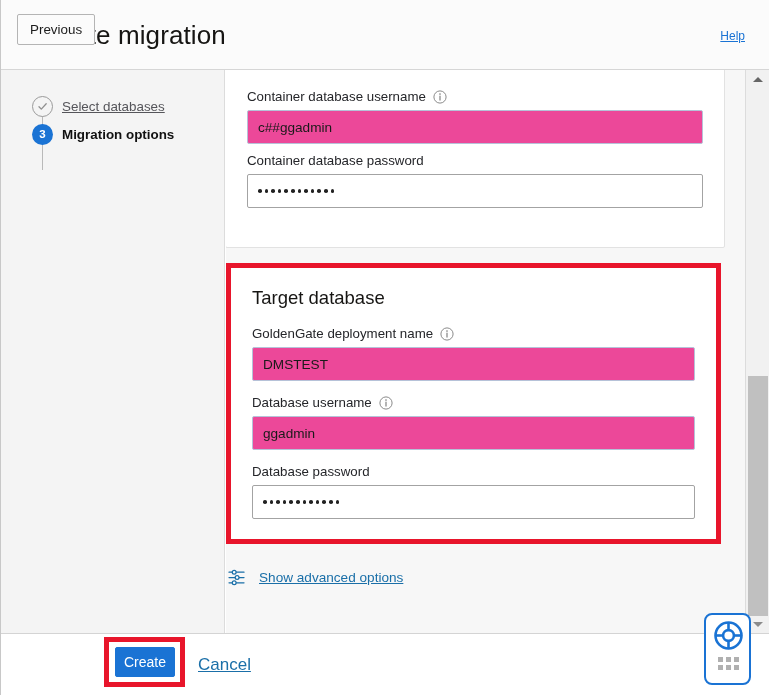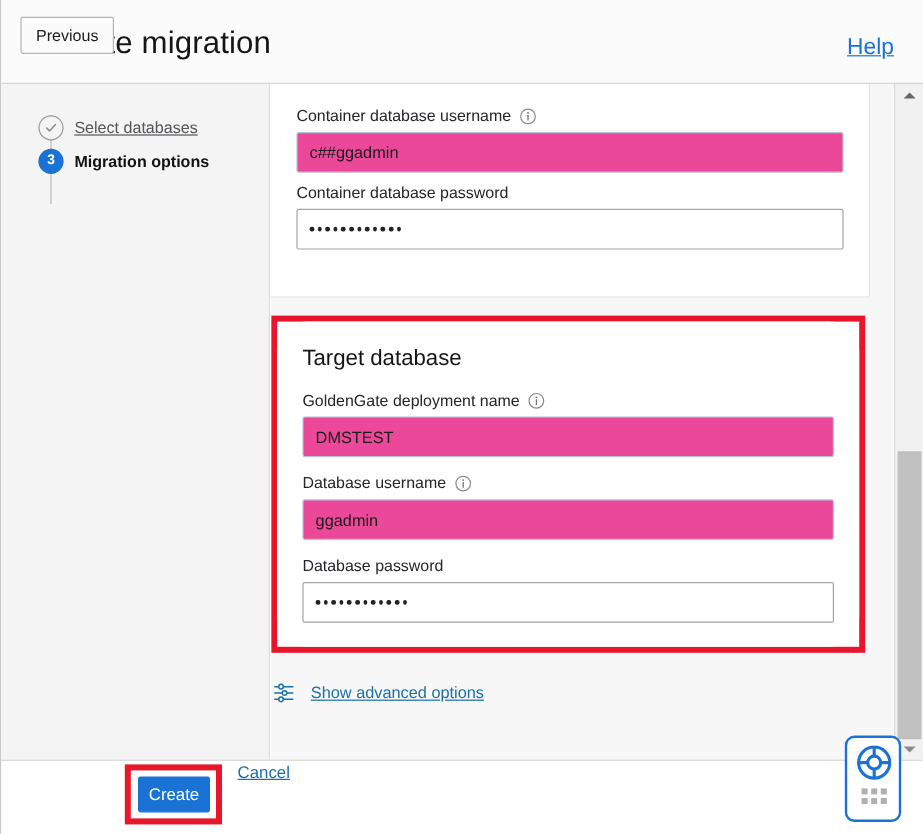--- a/index.html
+++ b/index.html
@@ -43,21 +43,21 @@
     font-size: 26px;
     font-weight: 400;
     color: #161513;
     letter-spacing: 0.1px;
     white-space: nowrap;
   }
   .help-link {
     position: absolute;
     right: 25px;
     top: 29px;
-    font-size: 19px;
+    font-size: 12px;
     color: #1a73d4;
     text-decoration: underline;
     cursor: pointer;
     white-space: nowrap;
   }
 
   
   .sidebar {
     position: absolute;
     left: 0;
@@ -342,22 +342,22 @@
     display: flex;
     align-items: center;
     justify-content: center;
     cursor: pointer;
     font-family: "Liberation Sans", sans-serif;
     z-index: 5;
   }
   .btn-cancel {
     position: absolute;
     left: 197px;
-    top: 635px;
-    font-size: 14px;
+    top: 655px;
+    font-size: 17px;
     color: #1a6fa8;
     text-decoration: underline;
     cursor: pointer;
     white-space: nowrap;
   }
 
   
   .support-widget {
     position: absolute;
     left: 703px;

